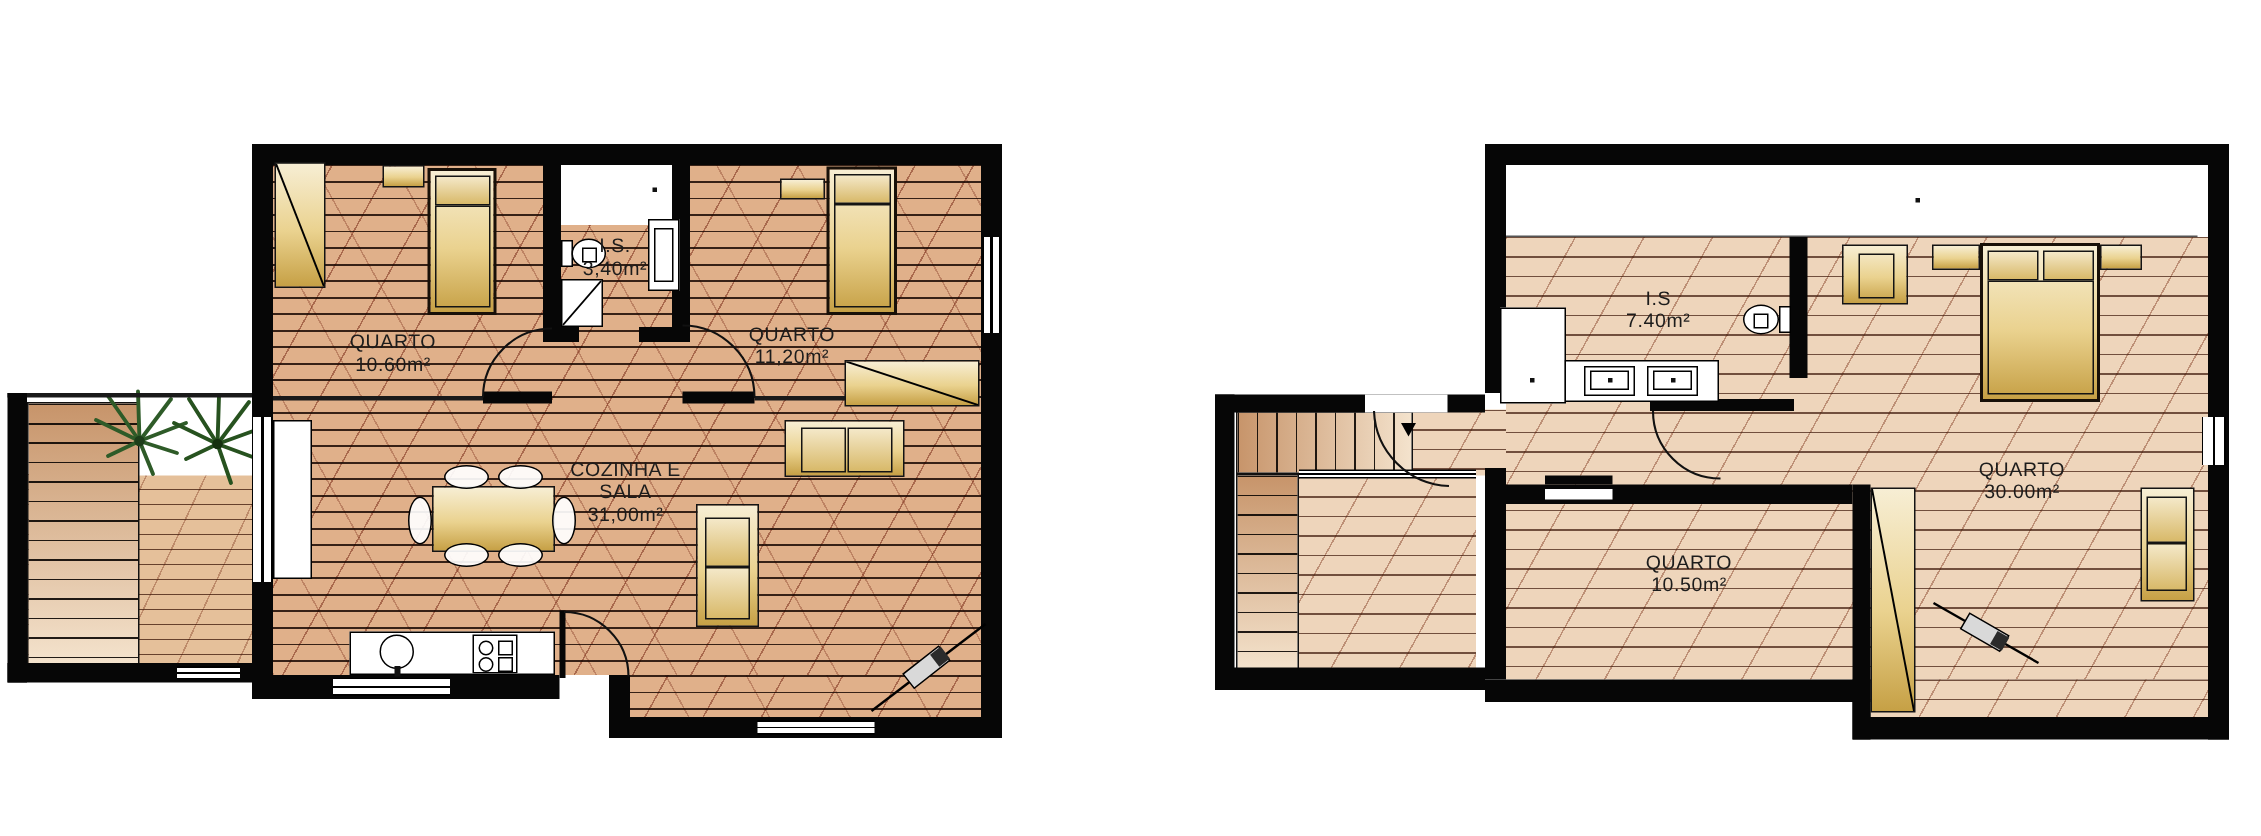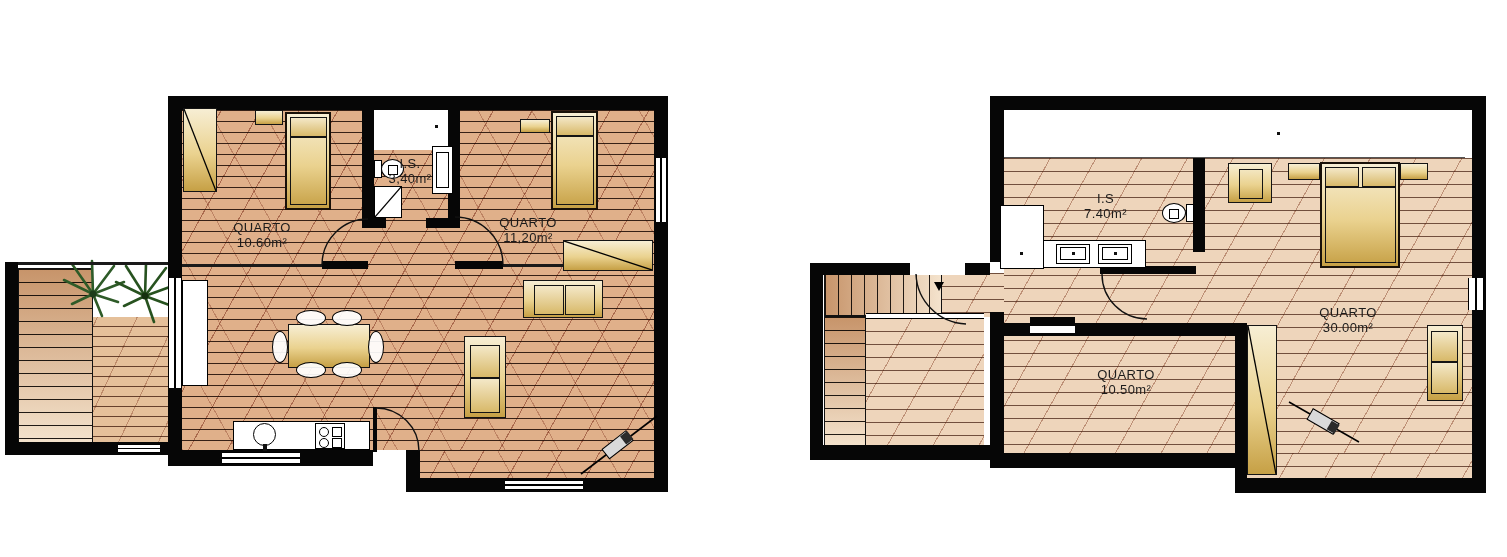--- a/index.html
+++ b/index.html
@@ -186,20 +186,25 @@
       <div>10.60m²</div>
     </div>
     <div class="abs lbl" style="left:369px;top:156px;width:82px;">
       <div>I.S.</div>
       <div>3,40m²</div>
     </div>
     <div class="abs lbl" style="left:466px;top:215px;width:124px;">
       <div>QUARTO</div>
       <div>11,20m²</div>
     </div>
+    <div class="abs lbl" style="left:355px;top:305px;width:124px;">
+      <div>COZINHA E</div>
+      <div>SALA</div>
+      <div>31,00m²</div>
+    </div>
   </div>
 
   <div class="grp">
 
     <div class="abs floorR" style="left:1004px;top:158px;width:468px;height:295px;"></div>
     <div class="abs floorR" style="left:1247px;top:453px;width:225px;height:27px;"></div>
     <div class="abs floorR" style="left:942px;top:273px;width:62px;height:44px;"></div>
     <div class="abs floorR" style="left:866px;top:318px;width:118px;height:130px;"></div>
     <div class="abs" style="left:1004px;top:110px;width:461px;height:48px;background:#fff;border-bottom:1px solid #555;box-sizing:border-box;"></div>
     <div class="abs dot" style="left:1277px;top:132px;width:3px;height:3px;"></div>

